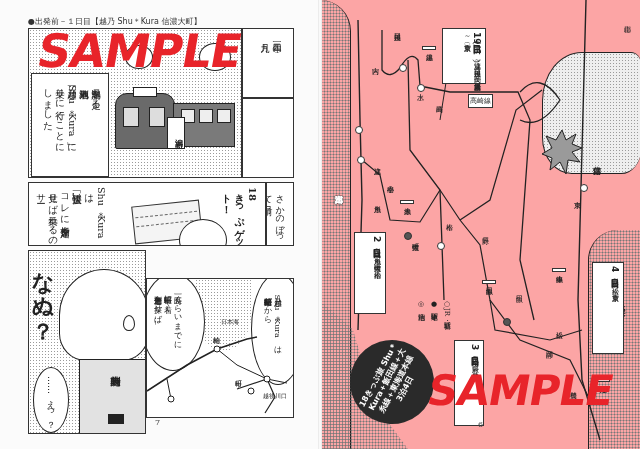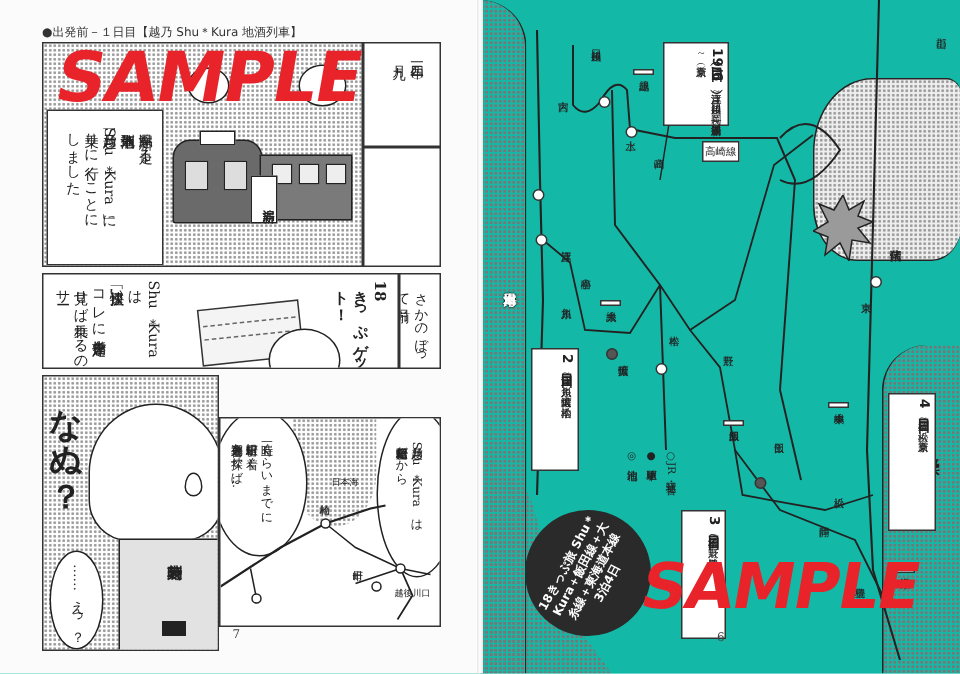--- a/index.html
+++ b/index.html
@@ -1,40 +1,40 @@
 <!DOCTYPE html>
 <html><head>
 <meta charset="utf-8">
 <style>
   html,body{margin:0;padding:0;}
   body{width:640px;height:449px;background:#fff;position:relative;overflow:hidden;font-family:"DejaVu Serif",serif;color:#222;}
   .page{position:absolute;top:0;height:449px;}
   .left{left:0;width:320px;background:#fbfbfb;}
-  .right{left:320px;width:320px;background:#14b8a6;}
+  .right{left:320px;width:320px;background:#fca5a5;}
   .spine{position:absolute;left:318px;top:0;width:4px;height:449px;background:linear-gradient(90deg,#e6e6e6,#fff,#e6e6e6);}
   .header{position:absolute;left:28px;top:16px;font-family:"DejaVu Sans",sans-serif;font-size:8px;color:#333;white-space:nowrap;}
   .panel{position:absolute;border:1.5px solid #333;background:#fff;box-sizing:border-box;overflow:hidden;}
   .vtext{writing-mode:vertical-rl;font-size:10px;line-height:13px;color:#222;position:absolute;}
   .dots{background-image:radial-gradient(#9a9a9a 0.8px,transparent 1px);background-size:3px 3px;}
   .dots-dark{background-image:radial-gradient(#777 0.9px,transparent 1.1px);background-size:3px 3px;}
   .watermark{position:absolute;font-family:"DejaVu Sans",sans-serif;font-weight:bold;color:#e8242a;letter-spacing:-1px;transform:skewX(-10deg);}
   .pagenum{position:absolute;font-size:8px;color:#444;}
   .station{position:absolute;width:6px;height:6px;border:1px solid #333;border-radius:50%;background:#fff;}
   .station.fill{background:#555;}
   .label-box{position:absolute;border:1px solid #333;background:#fff;font-size:7px;padding:1px;writing-mode:vertical-rl;}
   .mapv{position:absolute;writing-mode:vertical-rl;font-size:7px;line-height:9px;color:#222;}
   .callout{position:absolute;border:1.5px solid #333;background:#fff;box-sizing:border-box;writing-mode:vertical-rl;font-size:8px;line-height:10px;padding:3px;font-family:"DejaVu Sans",sans-serif;font-weight:bold;}
   .circle-badge{position:absolute;border-radius:50%;background:#2a2a2a;color:#fff;font-family:"DejaVu Sans",sans-serif;font-weight:bold;font-size:9px;line-height:11px;display:flex;align-items:center;justify-content:center;text-align:center;transform:rotate(-62deg);}
   .burst{position:absolute;}
 </style>
 </head>
 <body>
 
 <div class="page left">
-  <div class="header">●出発前－１日目【越乃 Shu＊Kura 地酒列車】</div>
+  <div class="header">●出発前－１日目【越乃 Shu＊Kura 信濃大町】</div>
 
   <div class="panel dots" style="left:28px;top:28px;width:214px;height:150px;background-color:#fff;">
 
     <div class="panel" style="left:2px;top:44px;width:78px;height:104px;border-width:1px;">
       <div class="vtext" style="right:6px;top:8px;height:92px;white-space:pre-line;font-size:9.5px;line-height:12px;">新潟県を走る
 地酒列車
 「越乃 Shu＊Kura」に
 乗りに行くことに
 しました</div>
     </div>

